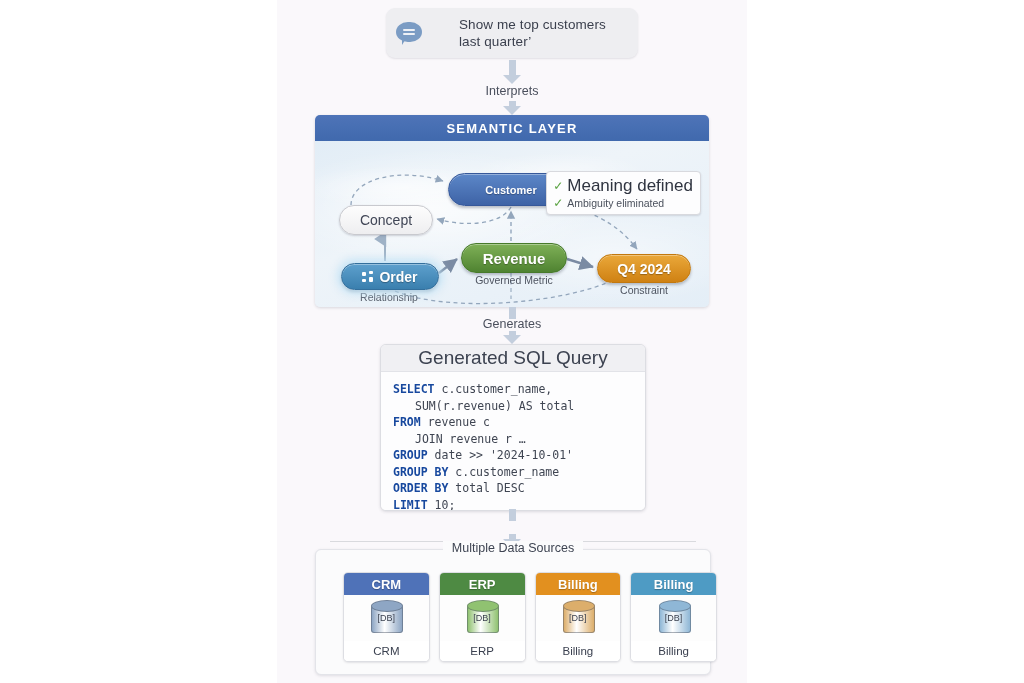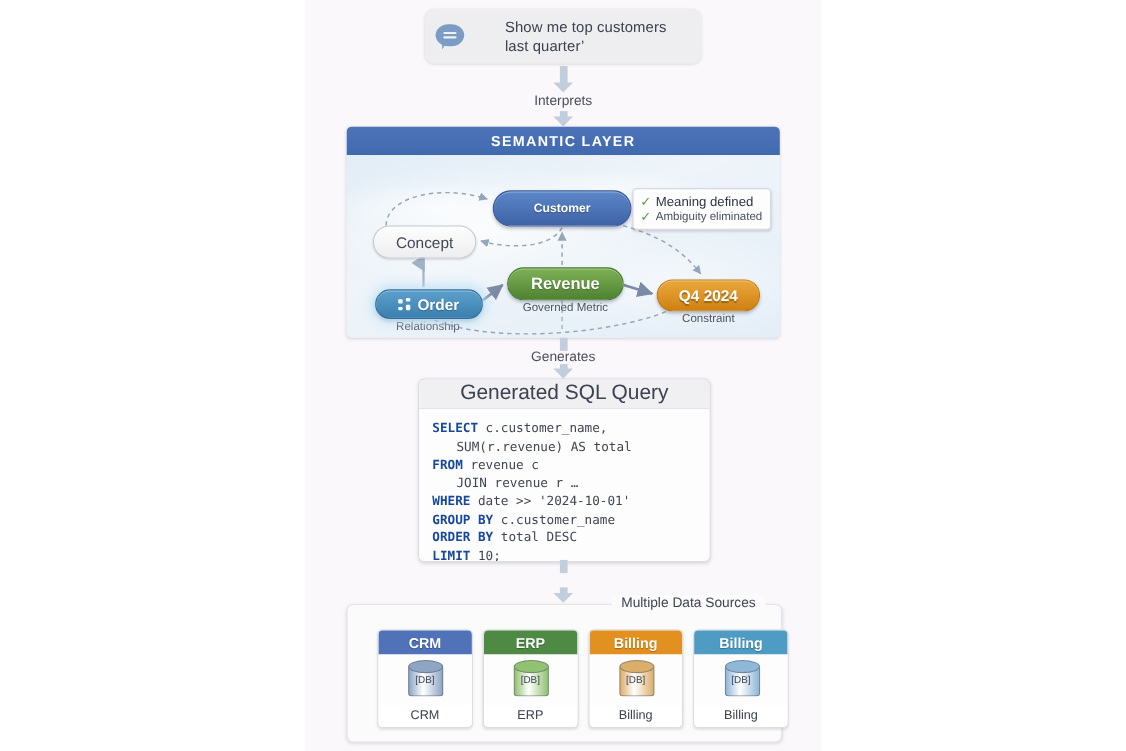--- a/index.html
+++ b/index.html
@@ -220,21 +220,21 @@
   }
   #check-badge .row {
     display: flex; align-items: center;
     white-space: nowrap;
   }
   #check-badge .row + .row { margin-top: 1px; }
   #check-badge .ck {
     color: #5aa342; font-size: 12px;
     margin-right: 4px; line-height: 1;
   }
-  #check-badge .t1 { font-size: 12px; color: #2f3440; }
+  #check-badge .t1 { font-size: 17px; color: #2f3440; }
   #check-badge .t2 { font-size: 10.5px; color: #4a505c; }
 
   #sem-svg { position: absolute; inset: 0; z-index: 2; }
 
   
   #sql-card {
     position: absolute;
     left: 103px; top: 344px;
     width: 264px; height: 165px;
     background: #ffffff;
@@ -268,22 +268,22 @@
     left: 38px; top: 549px;
     width: 394px; height: 124px;
     background: #fbfbfc;
     border: 1px solid #e3e4e9;
     border-radius: 6px;
     box-shadow: 0 1px 3px rgba(60,60,80,.14);
   }
   #ds-legend {
     position: absolute;
     left: 0; top: -9px; width: 100%;
-    display: flex; align-items: flex-end;
-    padding: 0 14px; box-sizing: border-box; flex-direction: column;
+    display: flex; align-items: flex-start;
+    padding: 0 14px; box-sizing: border-box;
   }
   #ds-legend .line { flex: 1; height: 1px; background: #d9dade; }
   #ds-legend .txt {
     font-size: 12.5px; color: #3e4452;
     padding: 0 9px; background: #fbfbfc;
   }
   #ds-grid {
     position: absolute;
     left: 27px; top: 22px;
     width: 374px;
@@ -443,21 +443,21 @@
       <span class="head" style="top:4px;"></span>
     </div>
 
     <div id="sql-card">
       <div id="sql-title">Generated SQL Query</div>
       <div id="sql-body">
           <div><span class="kw">SELECT</span><span> c.customer_name,</span></div>
           <div><span class="ind">SUM(r.revenue) AS total</span></div>
           <div><span class="kw">FROM</span><span> revenue c</span></div>
           <div><span class="ind">JOIN revenue r …</span></div>
-          <div><span class="kw">WHERE</span><span> date &gt;&gt;  '2024-10-01'</span></div>
+          <div><span class="kw">GROUP</span><span> date &gt;&gt;  '2024-10-01'</span></div>
           <div><span class="kw">GROUP BY</span><span> c.customer_name</span></div>
           <div><span class="kw">ORDER BY</span><span> total DESC</span></div>
           <div><span class="kw">LIMIT</span><span> 10;</span></div>
         </div>
     </div>
 
     <div class="flow-arrow" style="top:509px;height:12px;">
       <span class="shaft" style="height:12px;"></span>
     </div>
     <div class="flow-label" style="top:548px;">Executes across</div>

